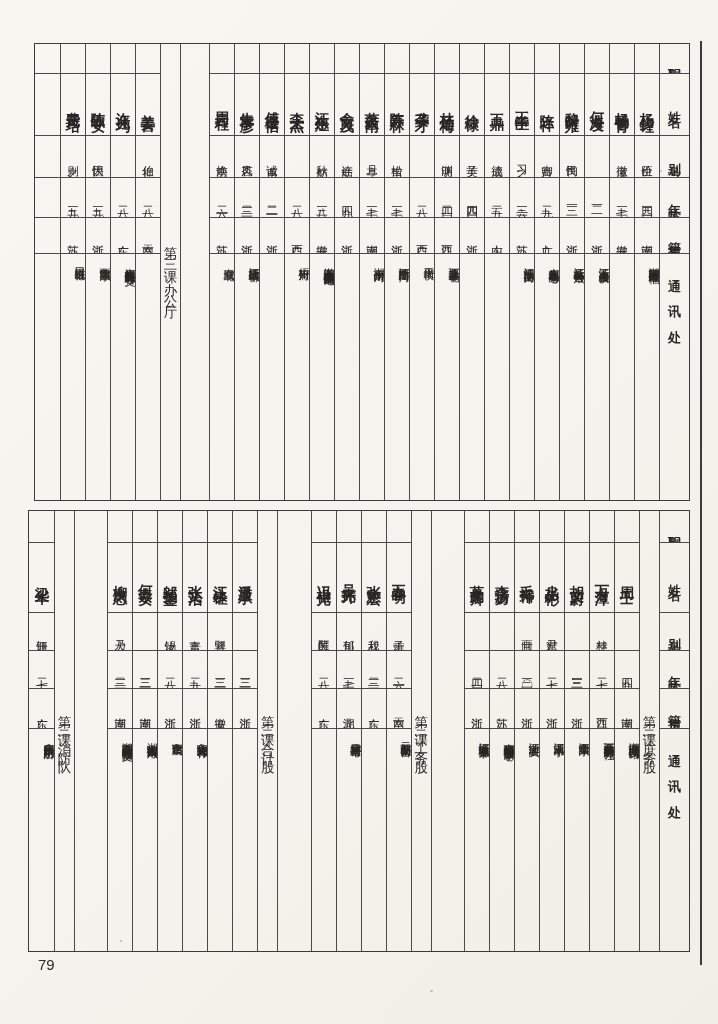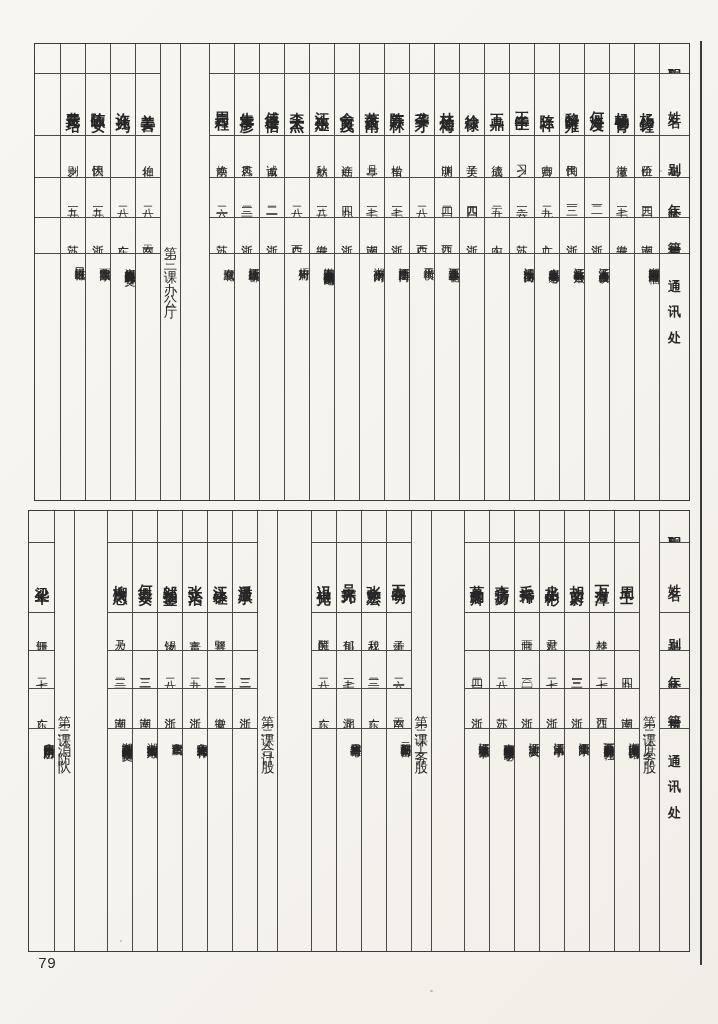--- a/index.html
+++ b/index.html
@@ -81,21 +81,21 @@
   
   .right-rule{
     position:absolute;
     left:700px;top:41px;
     width:1.5px;height:924px;
     background:#3b3b3b;
   }
   .page-number{
     position:absolute;
     left:38px;top:956px;
-    font-family:Liberation Mono, monospace;
+    font-family:Liberation Sans, sans-serif;
     font-size:15px;
     color:#2b2b2b;
   }
   
   .speck{position:absolute;background:#8a8a86;border-radius:50%;opacity:.55;}
 </style>
 </head>
 <body>
 
 <div class="page">

